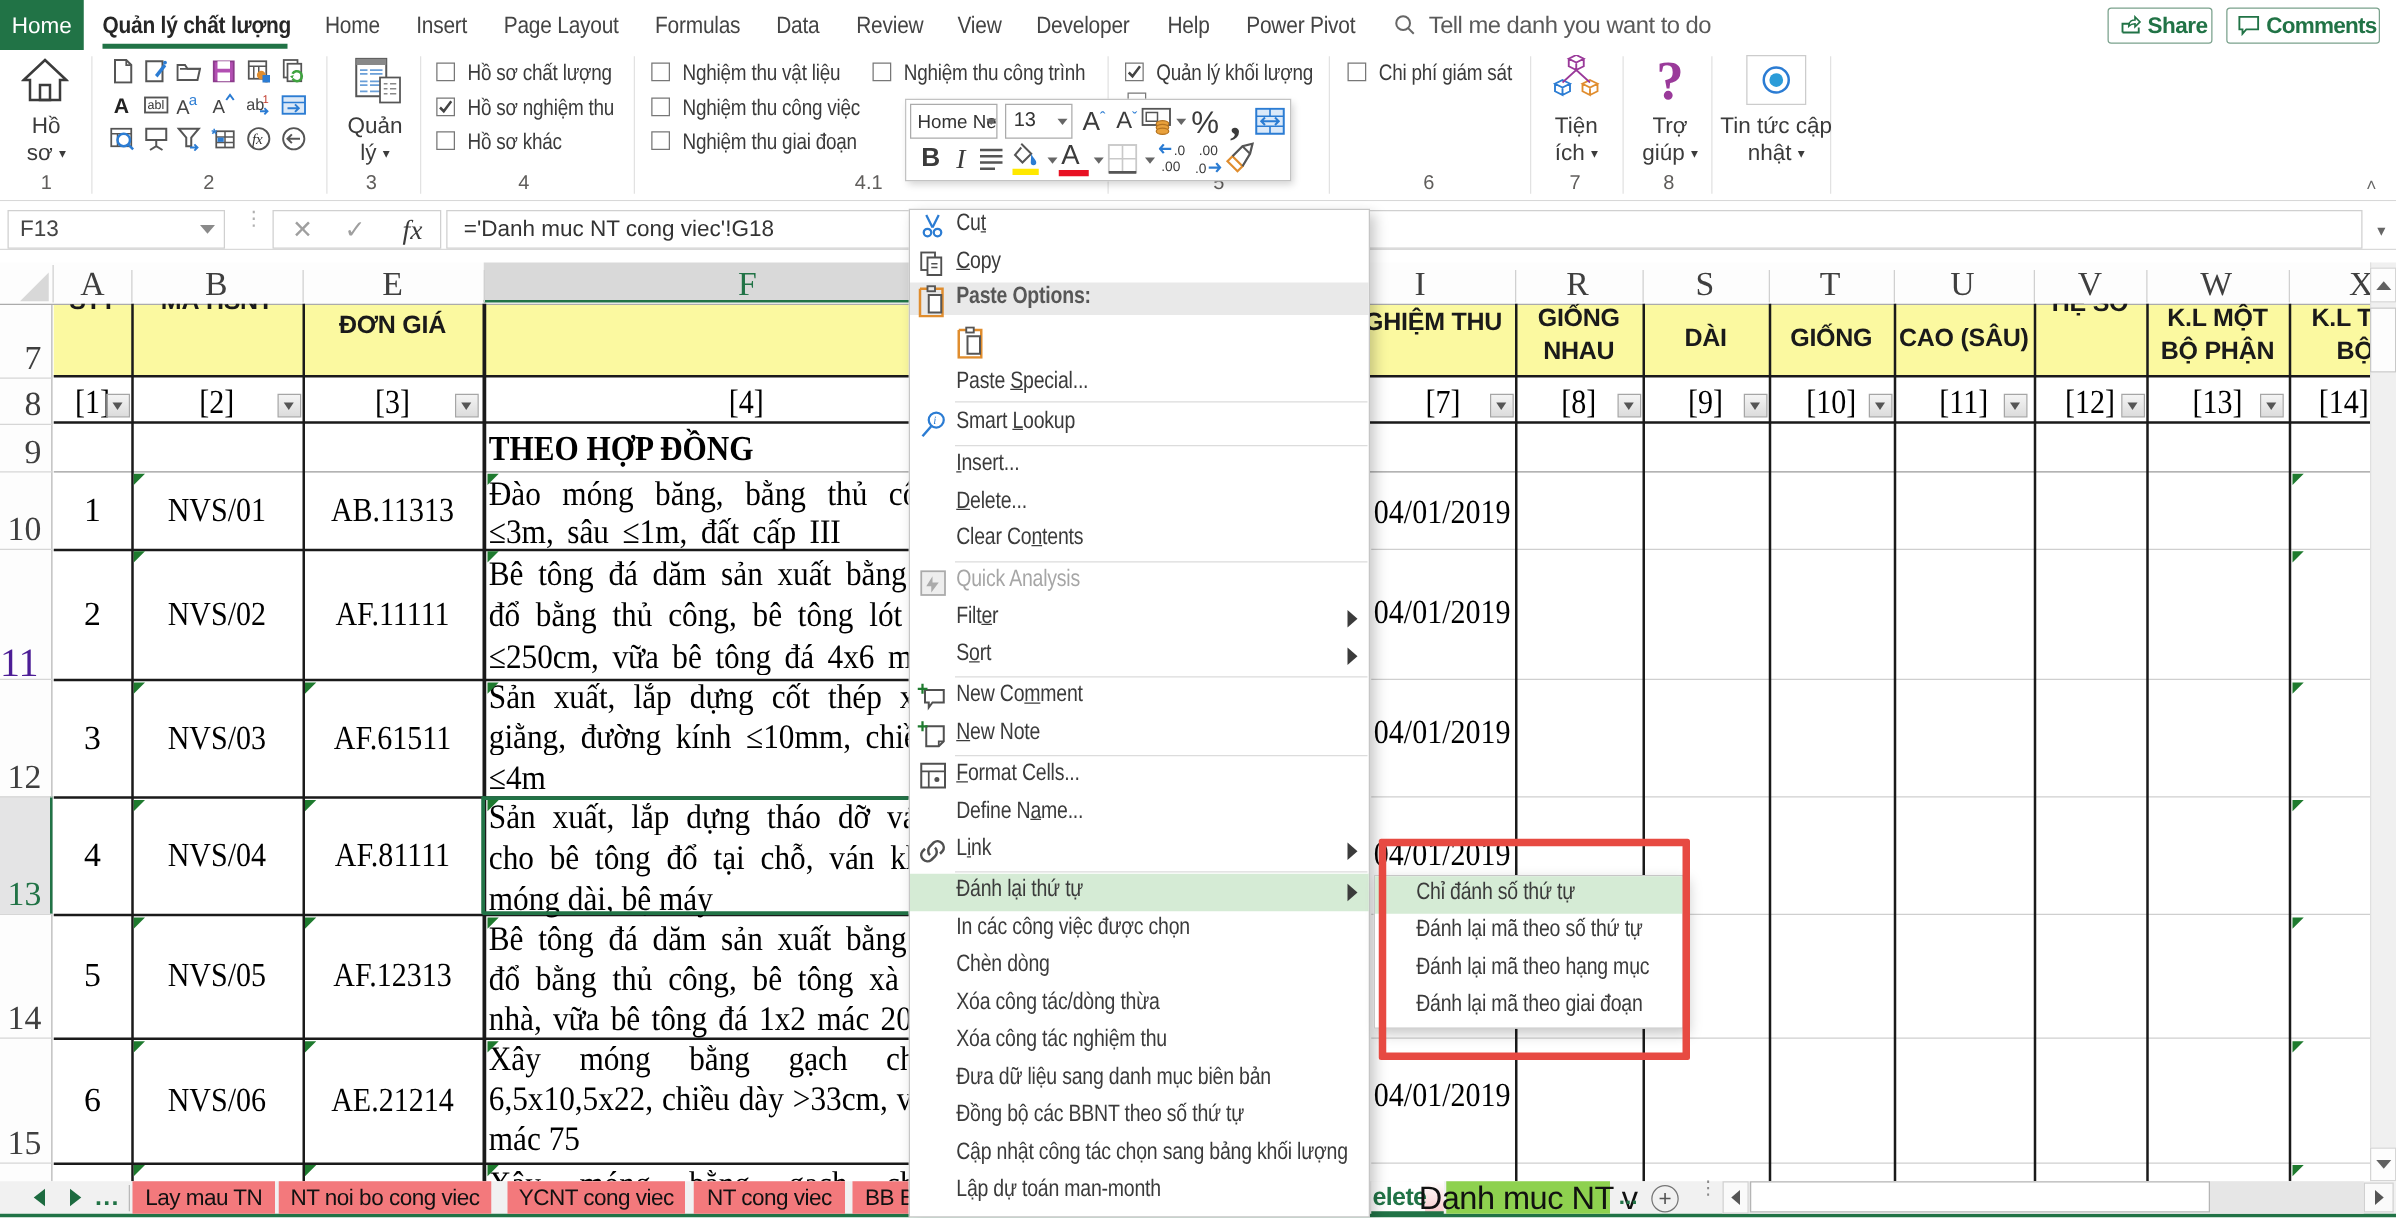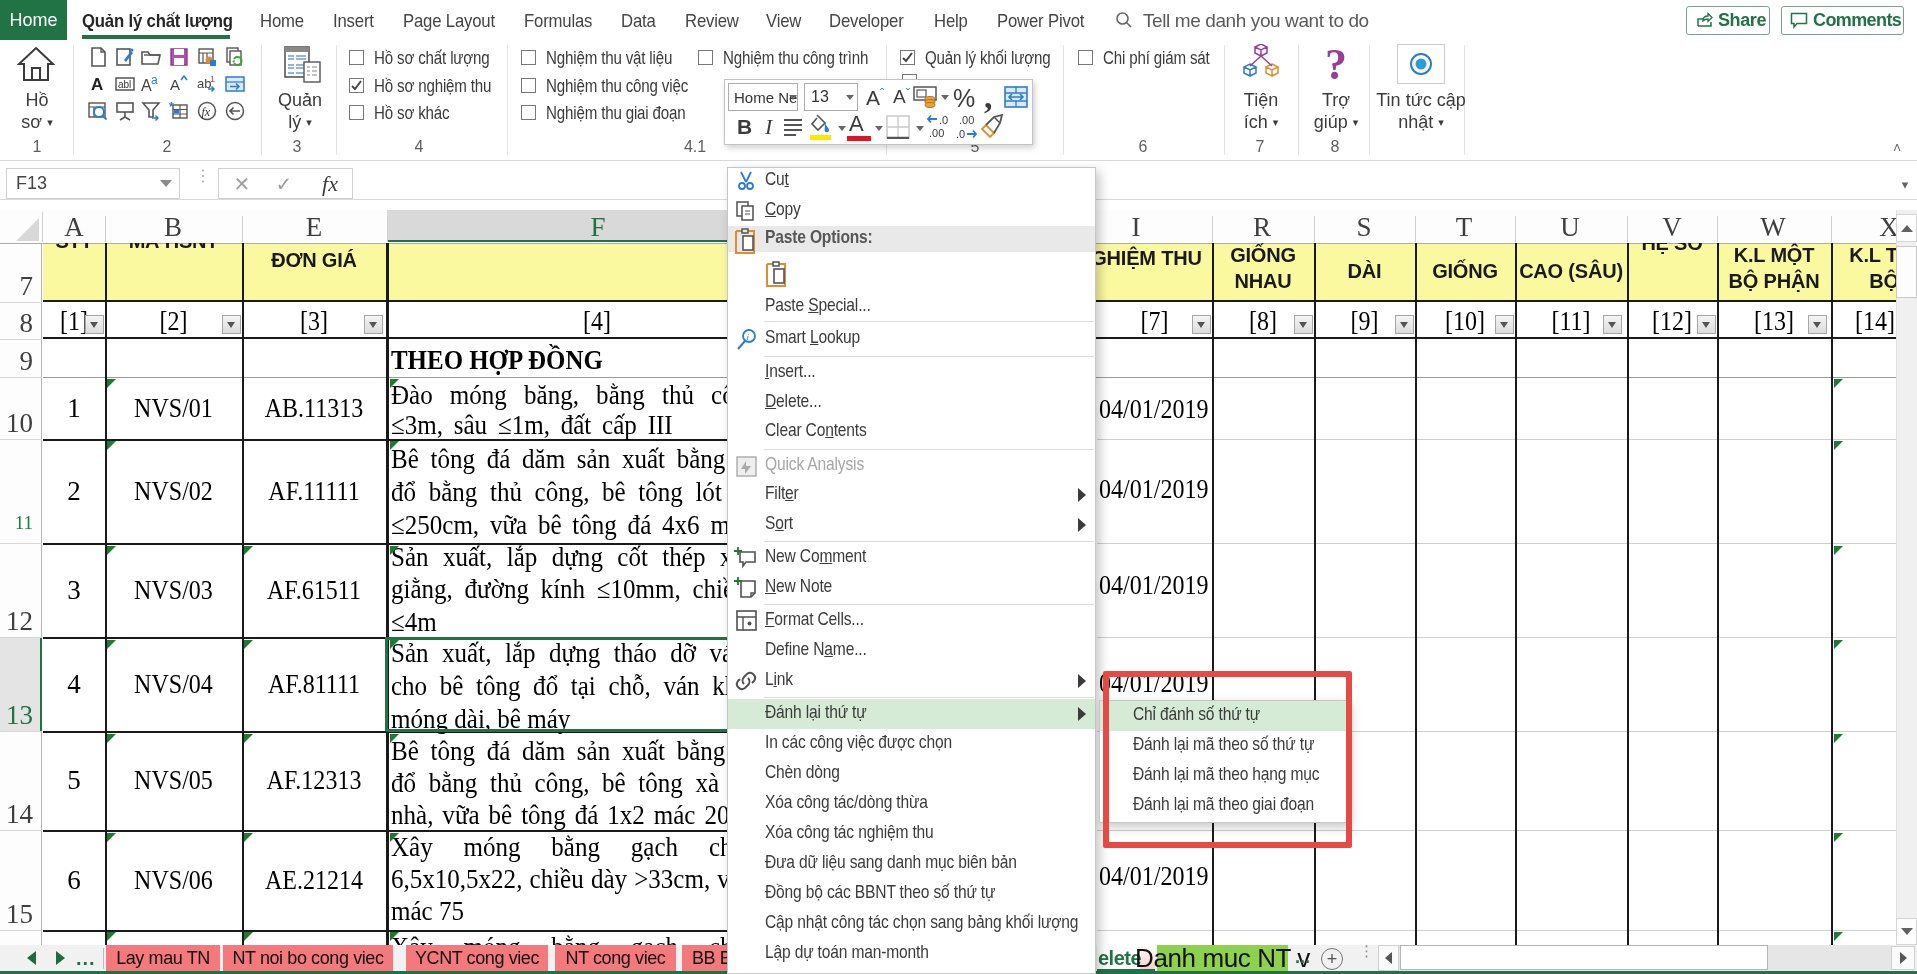--- a/index.html
+++ b/index.html
@@ -217,20 +217,23 @@
 <div class="ab" style="left:0;top:161px;width:1917px;height:39px;background:#fff;border-bottom:1px solid #d9d9d9"></div>
 <div class="ab vctr" style="left:6px;top:168px;width:174px;height:31px;border:1px solid #d0d0d0;background:#fff">
       <span style="margin-left:9px;font-size:18px;color:#444">F13</span>
     </div>
 <div class="ab" style="left:160px;top:180px;width:0;height:0;border-left:6px solid transparent;border-right:6px solid transparent;border-top:7px solid #8a8a8a"></div>
 <div class="ab" style="left:195px;top:172px;width:4px;height:24px;color:#b0b0b0;font-size:16px;line-height:8px">⋮</div>
 <div class="ab vctr" style="left:218px;top:168px;width:135px;height:31px;border:1px solid #d0d0d0;background:#fff"></div>
 <div class="ab ctr" style="left:228px;top:170px;width:28px;height:27px;font-size:20px;color:#9f9f9f">✕</div>
 <div class="ab ctr" style="left:270px;top:170px;width:28px;height:27px;font-size:20px;color:#9f9f9f">✓</div>
 <div class="ab ctr ser" style="left:315px;top:170px;width:30px;height:27px;font-size:22px;font-style:italic;color:#3b3b3b"><i>f</i>x</div>
+<div class="ab vctr" style="left:357px;top:168px;width:1533px;height:31px;border:1px solid #d0d0d0;background:#fff">
+      <span style="margin-left:13px;font-size:18px;color:#333">='Danh muc NT cong viec'!G18</span>
+    </div>
 <div class="ab ctr" style="left:1895px;top:172px;width:20px;height:24px;font-size:13px;color:#666">▾</div>
 <div class="ab" style="left:0;top:210px;width:1896px;height:34px;background:#fdfdfd;border-bottom:1px solid #ababab"></div>
 <div class="ab" style="left:16px;top:218px;width:0;height:0;border-left:23px solid transparent;border-bottom:23px solid #d8d8d8"></div>
 <div class="ab" style="left:42px;top:212px;width:1px;height:30px;background:#d0d0d0"></div>
 <div class="ab" style="left:387px;top:210px;width:341px;height:31px;background:#d9d9d9"></div>
 <div class="ab" style="left:387px;top:240px;width:341px;height:2px;background:#217346"></div>
 <div class="ab ctr ser" style="left:54px;top:214px;width:40px;height:27px;font-size:27px;color:#3f3f3f">A</div>
 <div class="ab ctr ser" style="left:153px;top:214px;width:40px;height:27px;font-size:27px;color:#3f3f3f">B</div>
 <div class="ab ctr ser" style="left:294px;top:214px;width:40px;height:27px;font-size:27px;color:#3f3f3f">E</div>
 <div class="ab ctr ser" style="left:578px;top:214px;width:40px;height:27px;font-size:27px;color:#217346">F</div>
@@ -250,21 +253,21 @@
 <div class="ab" style="left:1415px;top:216px;width:1px;height:26px;background:#d0d0d0"></div>
 <div class="ab" style="left:1515px;top:216px;width:1px;height:26px;background:#d0d0d0"></div>
 <div class="ab" style="left:1627px;top:216px;width:1px;height:26px;background:#d0d0d0"></div>
 <div class="ab" style="left:1717px;top:216px;width:1px;height:26px;background:#d0d0d0"></div>
 <div class="ab" style="left:1831px;top:216px;width:1px;height:26px;background:#d0d0d0"></div>
 <div class="ab" style="left:0;top:244px;width:42px;height:701px;background:#fdfdfd;border-right:1px solid #b5b5b5"></div>
 <div class="ab ser" style="left:0;top:271px;width:33px;height:32px;font-size:27px;color:#3f3f3f;text-align:right">7</div>
 <div class="ab ser" style="left:0;top:308px;width:33px;height:32px;font-size:27px;color:#3f3f3f;text-align:right">8</div>
 <div class="ab ser" style="left:0;top:346px;width:33px;height:32px;font-size:27px;color:#3f3f3f;text-align:right">9</div>
 <div class="ab ser" style="left:0;top:408px;width:33px;height:32px;font-size:27px;color:#3f3f3f;text-align:right">10</div>
-<div class="ab ser" style="left:0;top:512px;width:33px;height:32px;font-size:19px;color:#15803d;text-align:right">11</div>
+<div class="ab ser" style="left:0;top:512px;width:33px;height:32px;font-size:32px;color:#4c1d95;text-align:left">11</div>
 <div class="ab ser" style="left:0;top:606px;width:33px;height:32px;font-size:27px;color:#3f3f3f;text-align:right">12</div>
 <div class="ab" style="left:0;top:637px;width:40px;height:94px;background:#e4e4e5"></div>
 <div class="ab" style="left:40px;top:637px;width:2px;height:94px;background:#217346"></div>
 <div class="ab ser" style="left:0;top:700px;width:33px;height:32px;font-size:27px;color:#217346;text-align:right">13</div>
 <div class="ab ser" style="left:0;top:799px;width:33px;height:32px;font-size:27px;color:#3f3f3f;text-align:right">14</div>
 <div class="ab ser" style="left:0;top:899px;width:33px;height:32px;font-size:27px;color:#3f3f3f;text-align:right">15</div>
 <div class="ab" style="left:0;top:302px;width:42px;height:1px;background:#d6d6d6"></div>
 <div class="ab" style="left:0;top:339px;width:42px;height:1px;background:#d6d6d6"></div>
 <div class="ab" style="left:0;top:377px;width:42px;height:1px;background:#d6d6d6"></div>
 <div class="ab" style="left:0;top:439px;width:42px;height:1px;background:#d6d6d6"></div>

